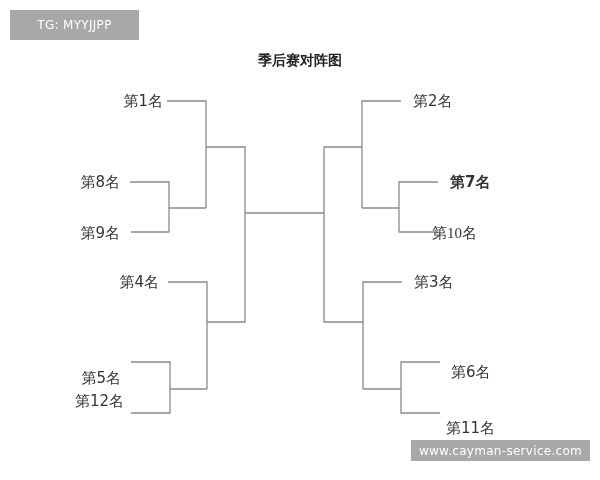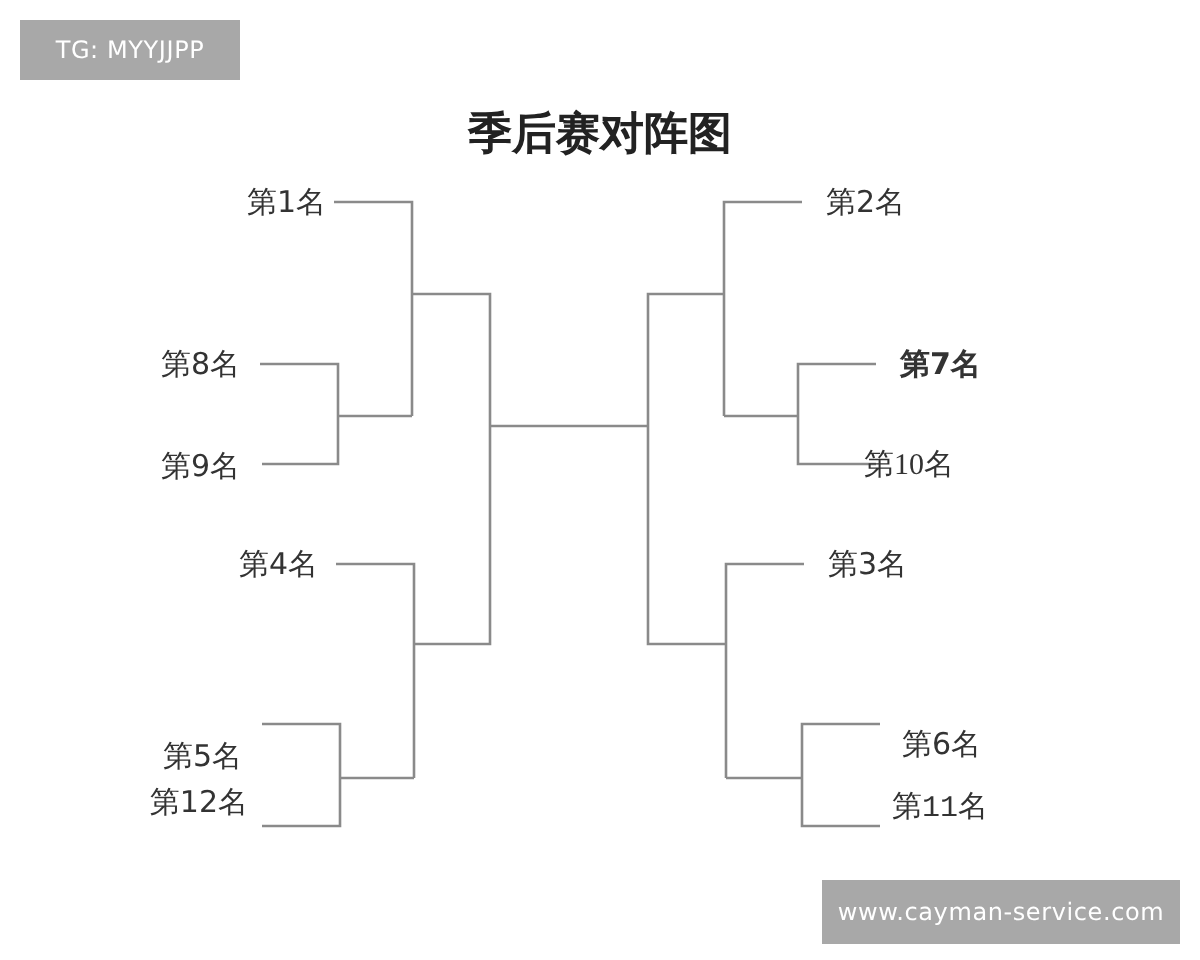--- a/index.html
+++ b/index.html
@@ -6,25 +6,25 @@
     body {
       width: 600px; height: 480px; background: #ffffff; position: relative; overflow: hidden;
       font-family: "DejaVu Sans", "Liberation Sans", sans-serif; color: #333333;
     }
     .watermark {
       position: absolute; background: #a8a8a8; color: #ffffff;
       font-family: "DejaVu Sans", "Liberation Sans", sans-serif;
       font-size: 12px; display: flex; align-items: center; justify-content: center;
       letter-spacing: 0.3px;
     }
-    .wm-top { left: 10px; top: 10px; width: 110px; height: 30px; }
-    .wm-bottom { left: 411px; top: 440px; width: 179px; height: 32px; }
+    .wm-top { left: 10px; top: 10px; width: 129px; height: 30px; }
+    .wm-bottom { left: 411px; top: 440px; width: 179px; height: 21px; }
     .title {
       position: absolute; left: 200px; top: 52px; width: 200px; text-align: center;
-      font-size: 22px; font-weight: bold; color: #222222;
+      font-size: 14px; font-weight: bold; color: #222222;
     }
     svg.bracket { position: absolute; left: 0; top: 0; }
     .label {
       position: absolute; font-size: 15px; color: #333333; white-space: nowrap; line-height: 18px;
     }
     .label.left { text-align: left; }
     .label.right { text-align: center; }
   </style>
 </head>
 <body>
@@ -65,15 +65,15 @@
 <div class="label left" style="right:480px; top:224px;">第9名</div>
 <div class="label left" style="right:441px; top:273px;">第4名</div>
 <div class="label left" style="right:479px; top:353px;margin-top:16px;">第5名</div>
 <div class="label left" style="right:476px; top:380px;margin-top:12px;">第12名</div>
 
 <div class="label right" style="left:413px; top:92px;">第2名</div>
 <div class="label right" style="left:450px; top:173px;font-weight:bold;">第7名</div>
 <div class="label right" style="left:432px; top:224px;font-family:Liberation Serif, serif;">第10名</div>
 <div class="label right" style="left:414px; top:273px;">第3名</div>
 <div class="label right" style="left:451px; top:353px;margin-top:10px;">第6名</div>
-<div class="label right" style="left:446px; top:396px;font-family:Liberation Mono, monospace;">第11名</div>
+<div class="label right" style="left:446px; top:419px;">第11名</div>
 
 <div class="watermark wm-bottom">www.cayman-service.com</div>
 
 </body></html>

